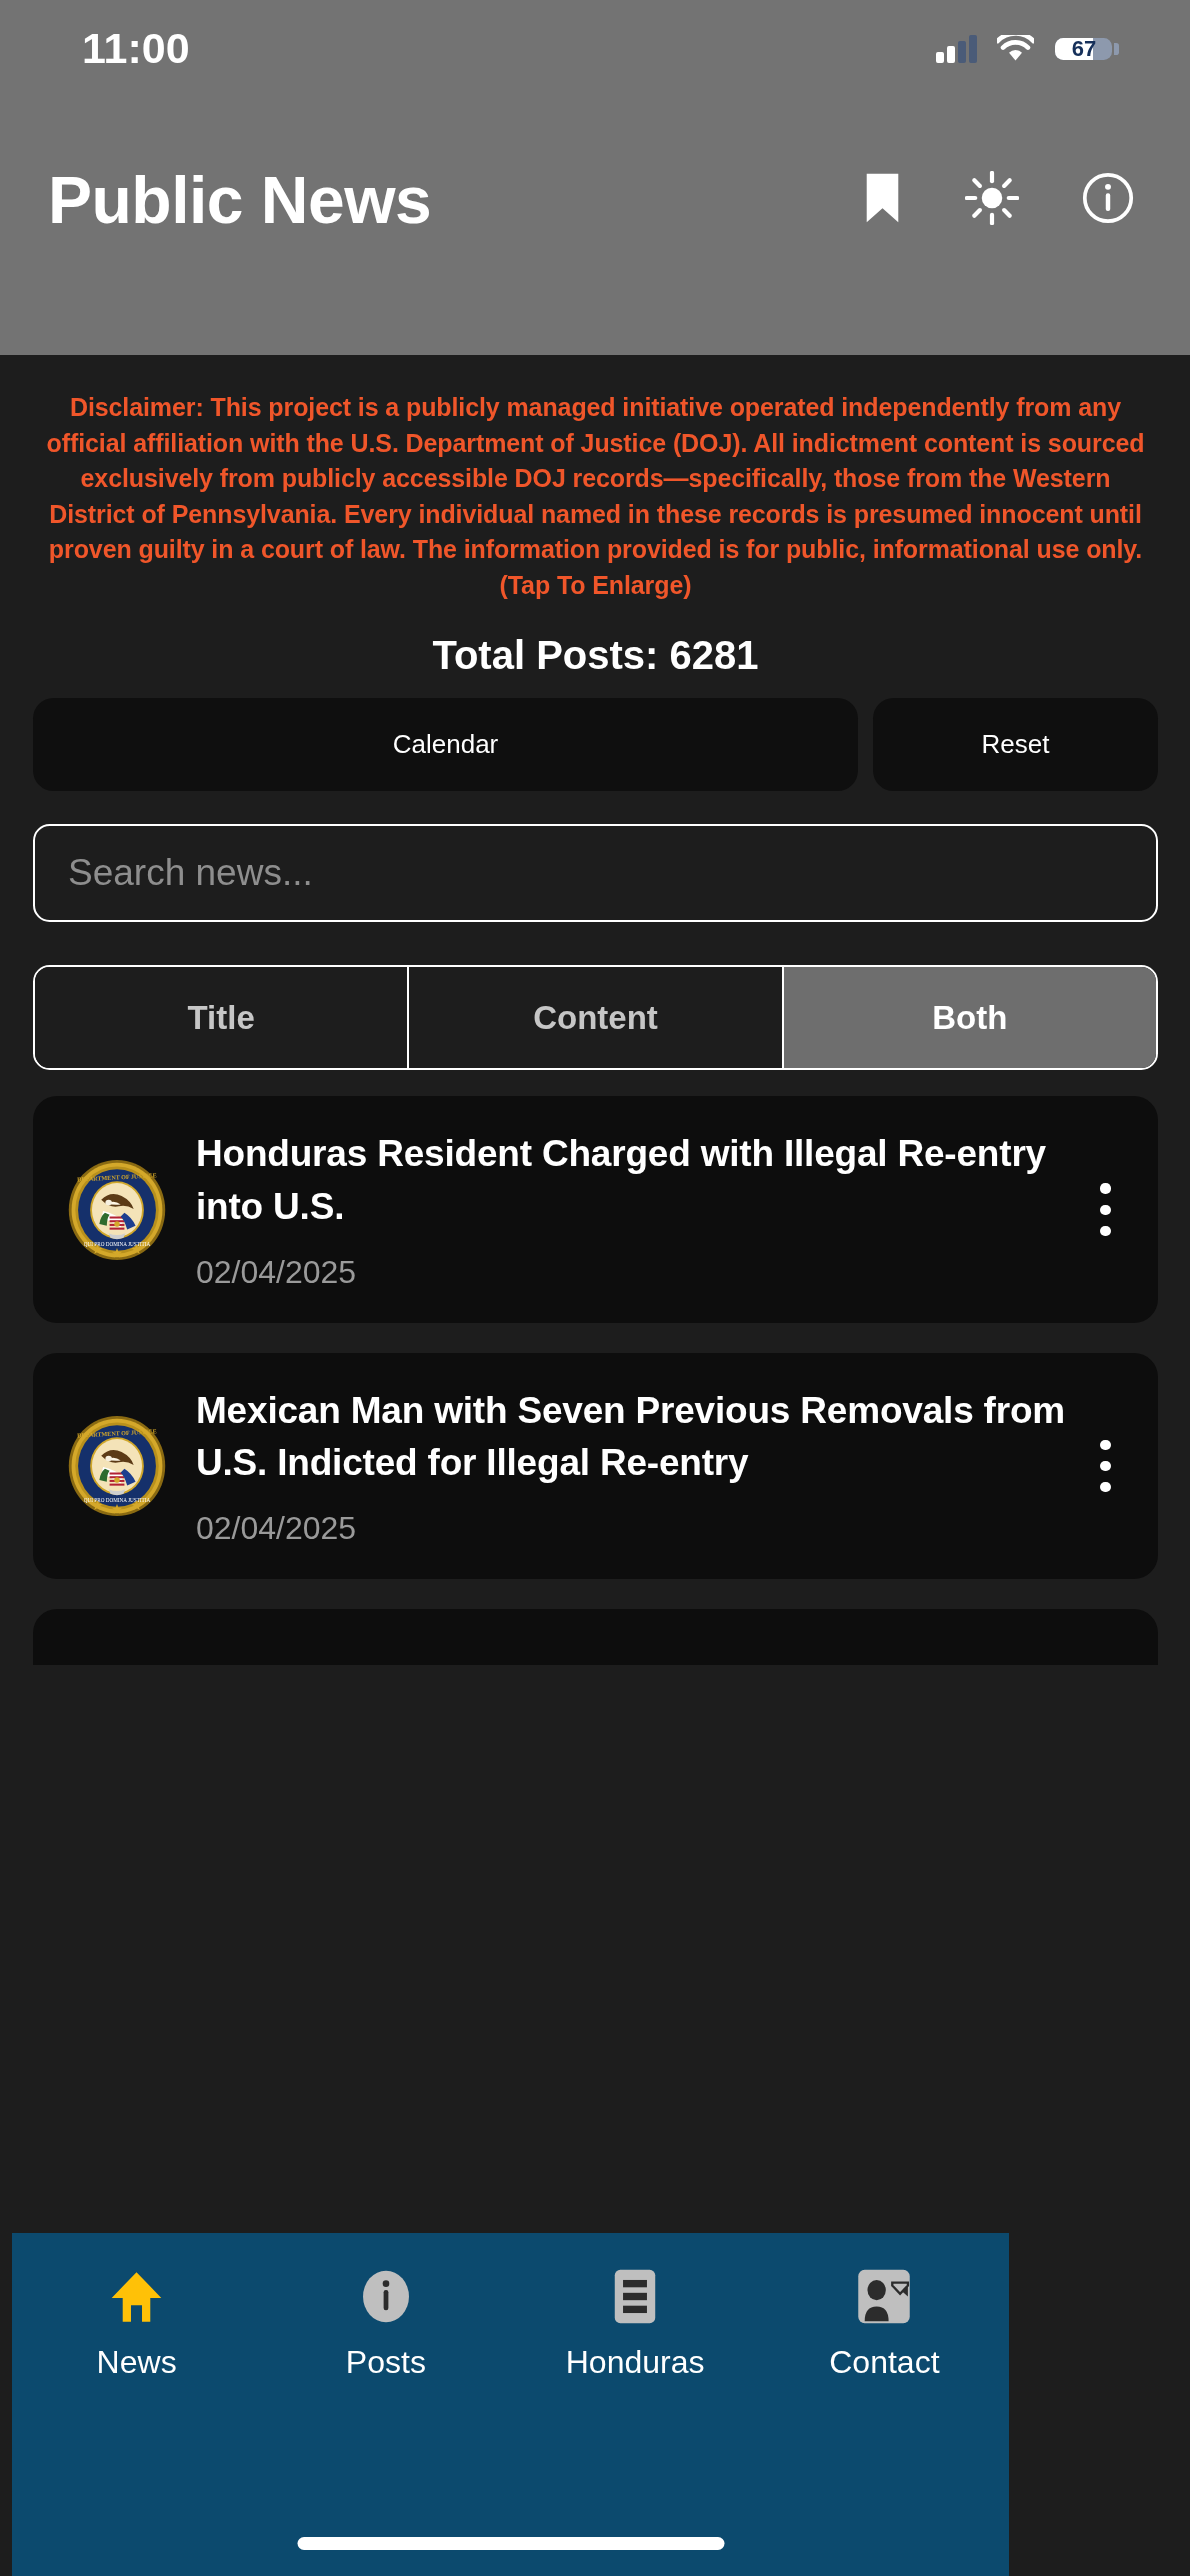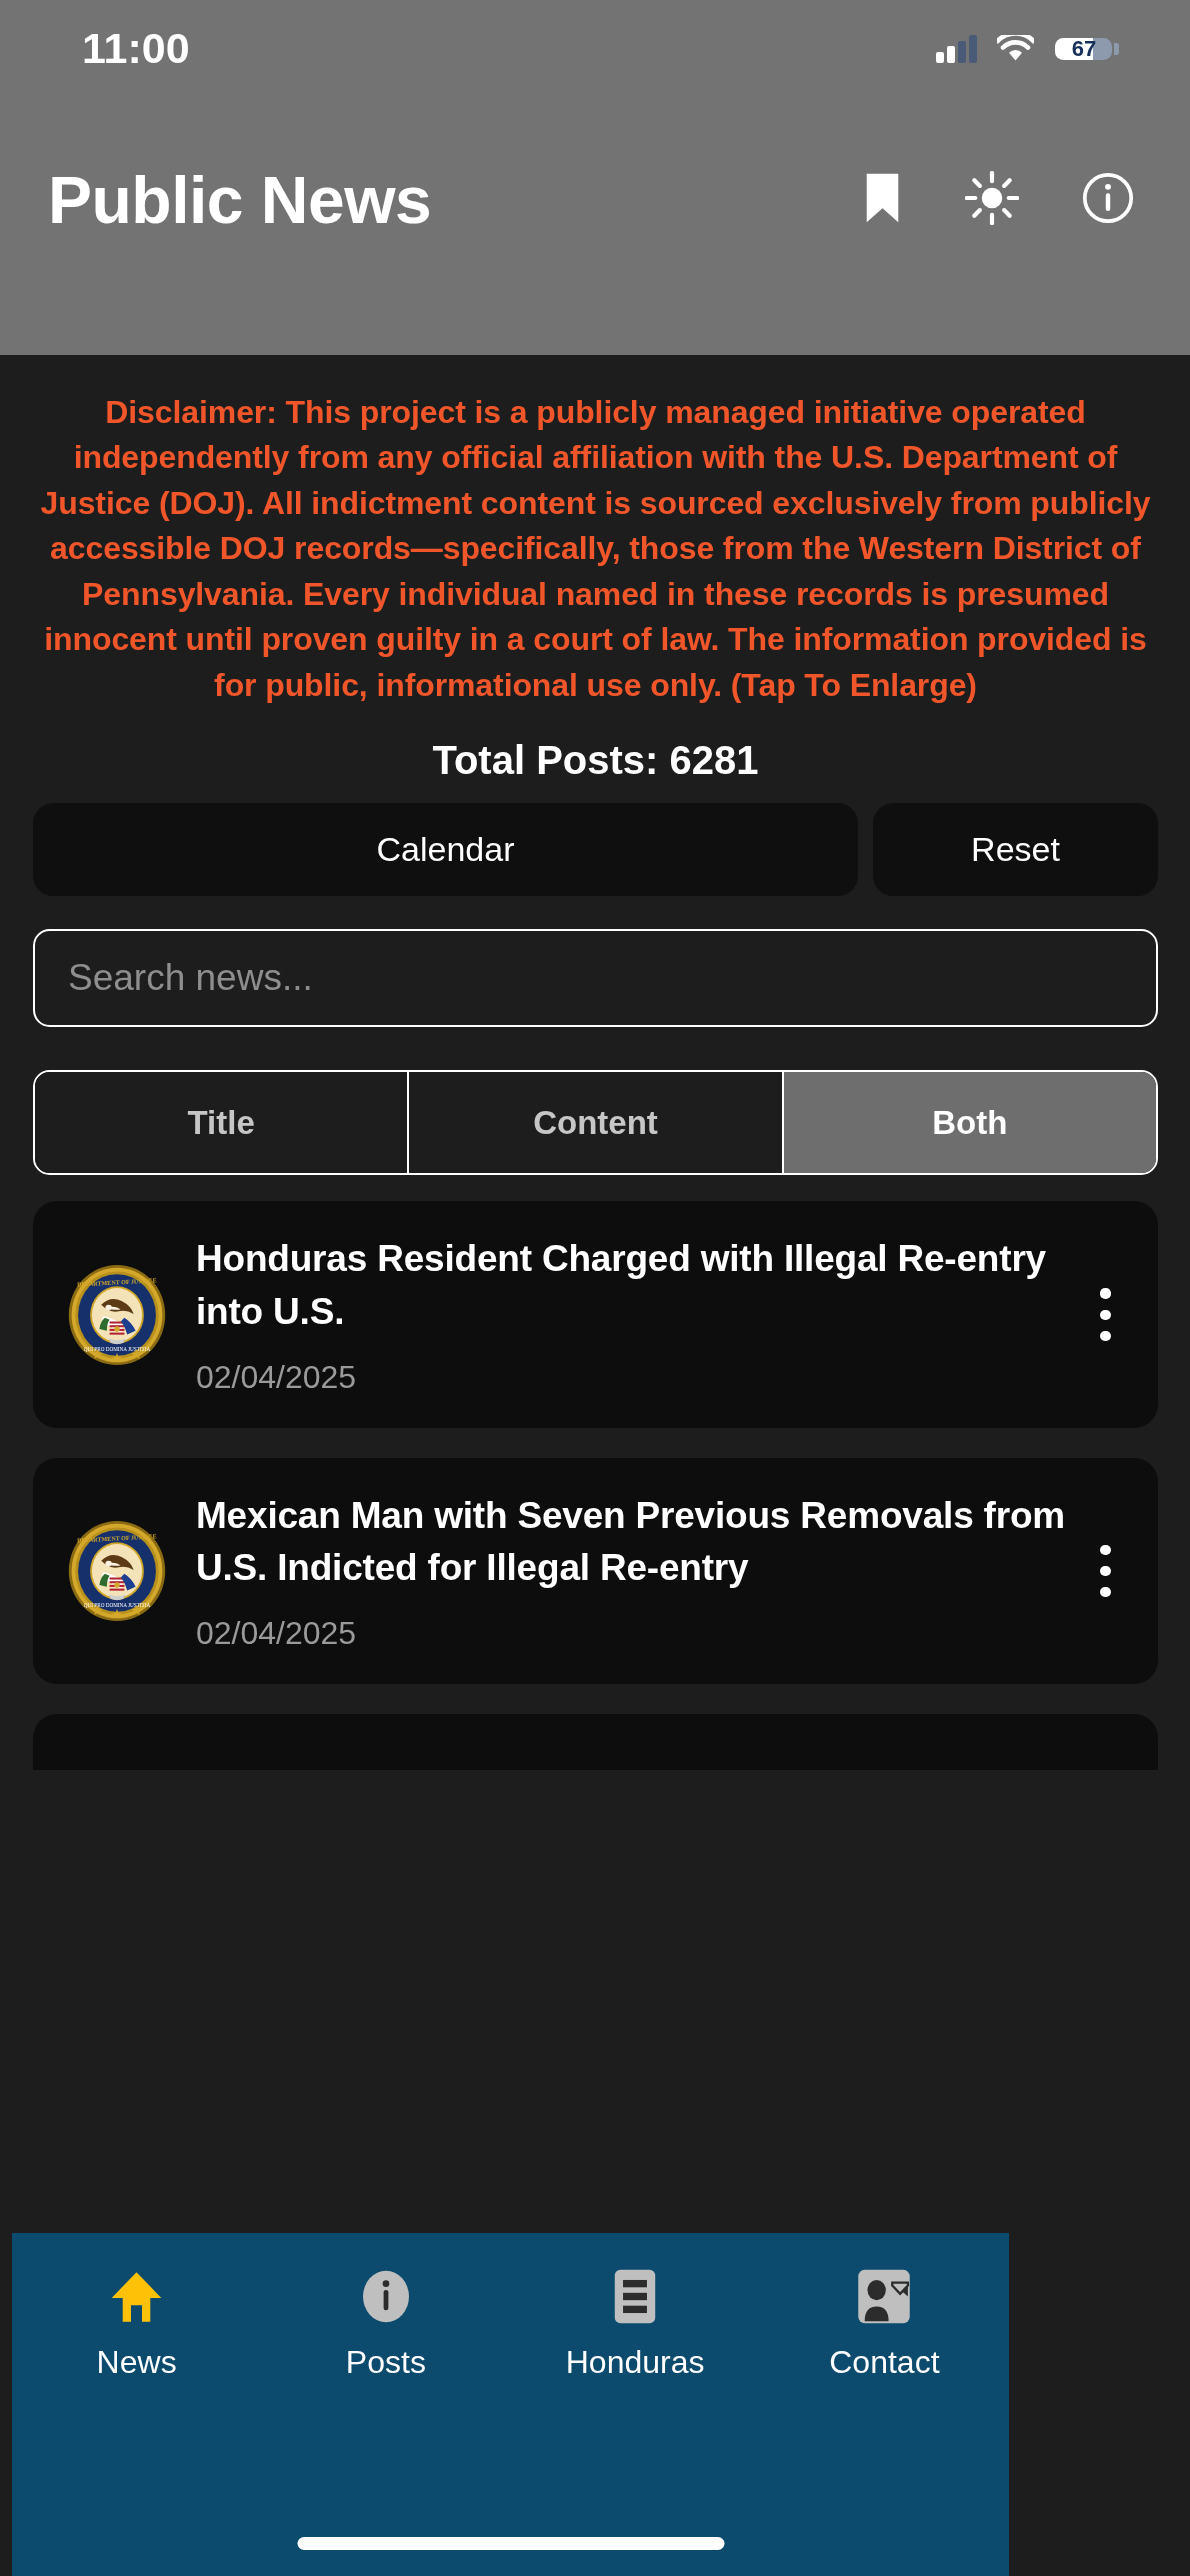--- a/index.html
+++ b/index.html
@@ -125,21 +125,21 @@
     position: absolute;
     top: 355px; left: 0;
     width: 1191px;
     height: 1878px;
     background: #1d1d1d;
     overflow: hidden;
   }
   .disclaimer {
     padding: 35px 37px 0 37px;
     color: #f0562a;
-    font-size: 32px;
+    font-size: 25px;
     font-weight: 700;
     line-height: 1.42;
     text-align: center;
     letter-spacing: -0.1px;
   }
   .total-posts {
     margin-top: 30px;
     text-align: center;
     color: #ffffff;
     font-size: 40px;
@@ -151,21 +151,21 @@
     padding: 20.4px 33px 0 33px;
   }
   .btn {
     background: #0f0f0f;
     border-radius: 20.4px;
     height: 93px;
     display: flex;
     align-items: center;
     justify-content: center;
     color: #ffffff;
-    font-size: 34px;
+    font-size: 26px;
     font-weight: 400;
   }
   .btn-calendar { flex: 0 0 825px; }
   .btn-reset { flex: 1; }
 
   .search-wrap { padding: 33px 33px 0 33px; }
   .search-box {
     height: 98px;
     border: 2.3px solid #ffffff;
     border-radius: 16.7px;

